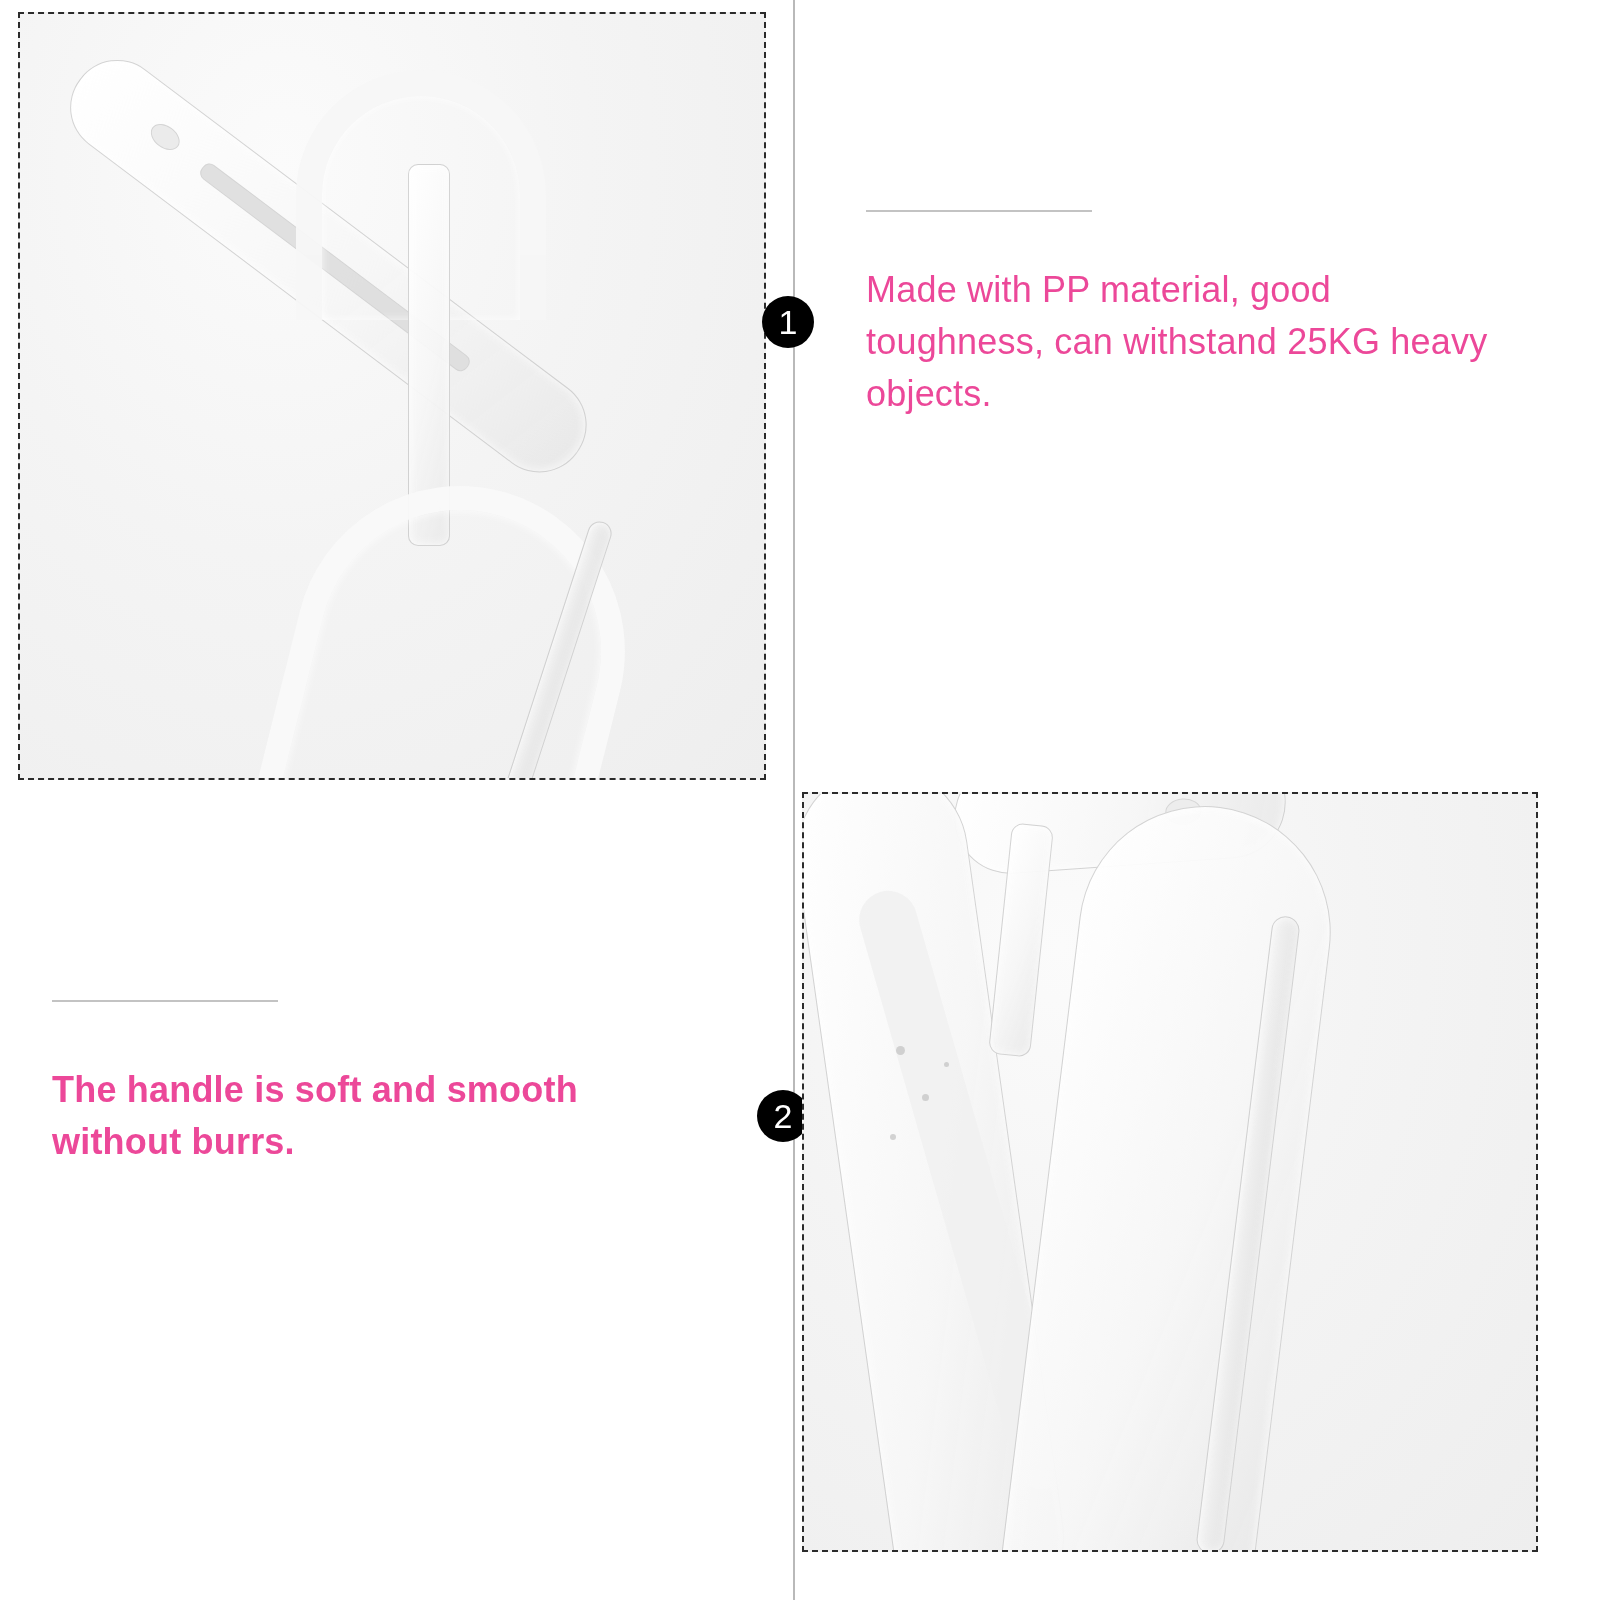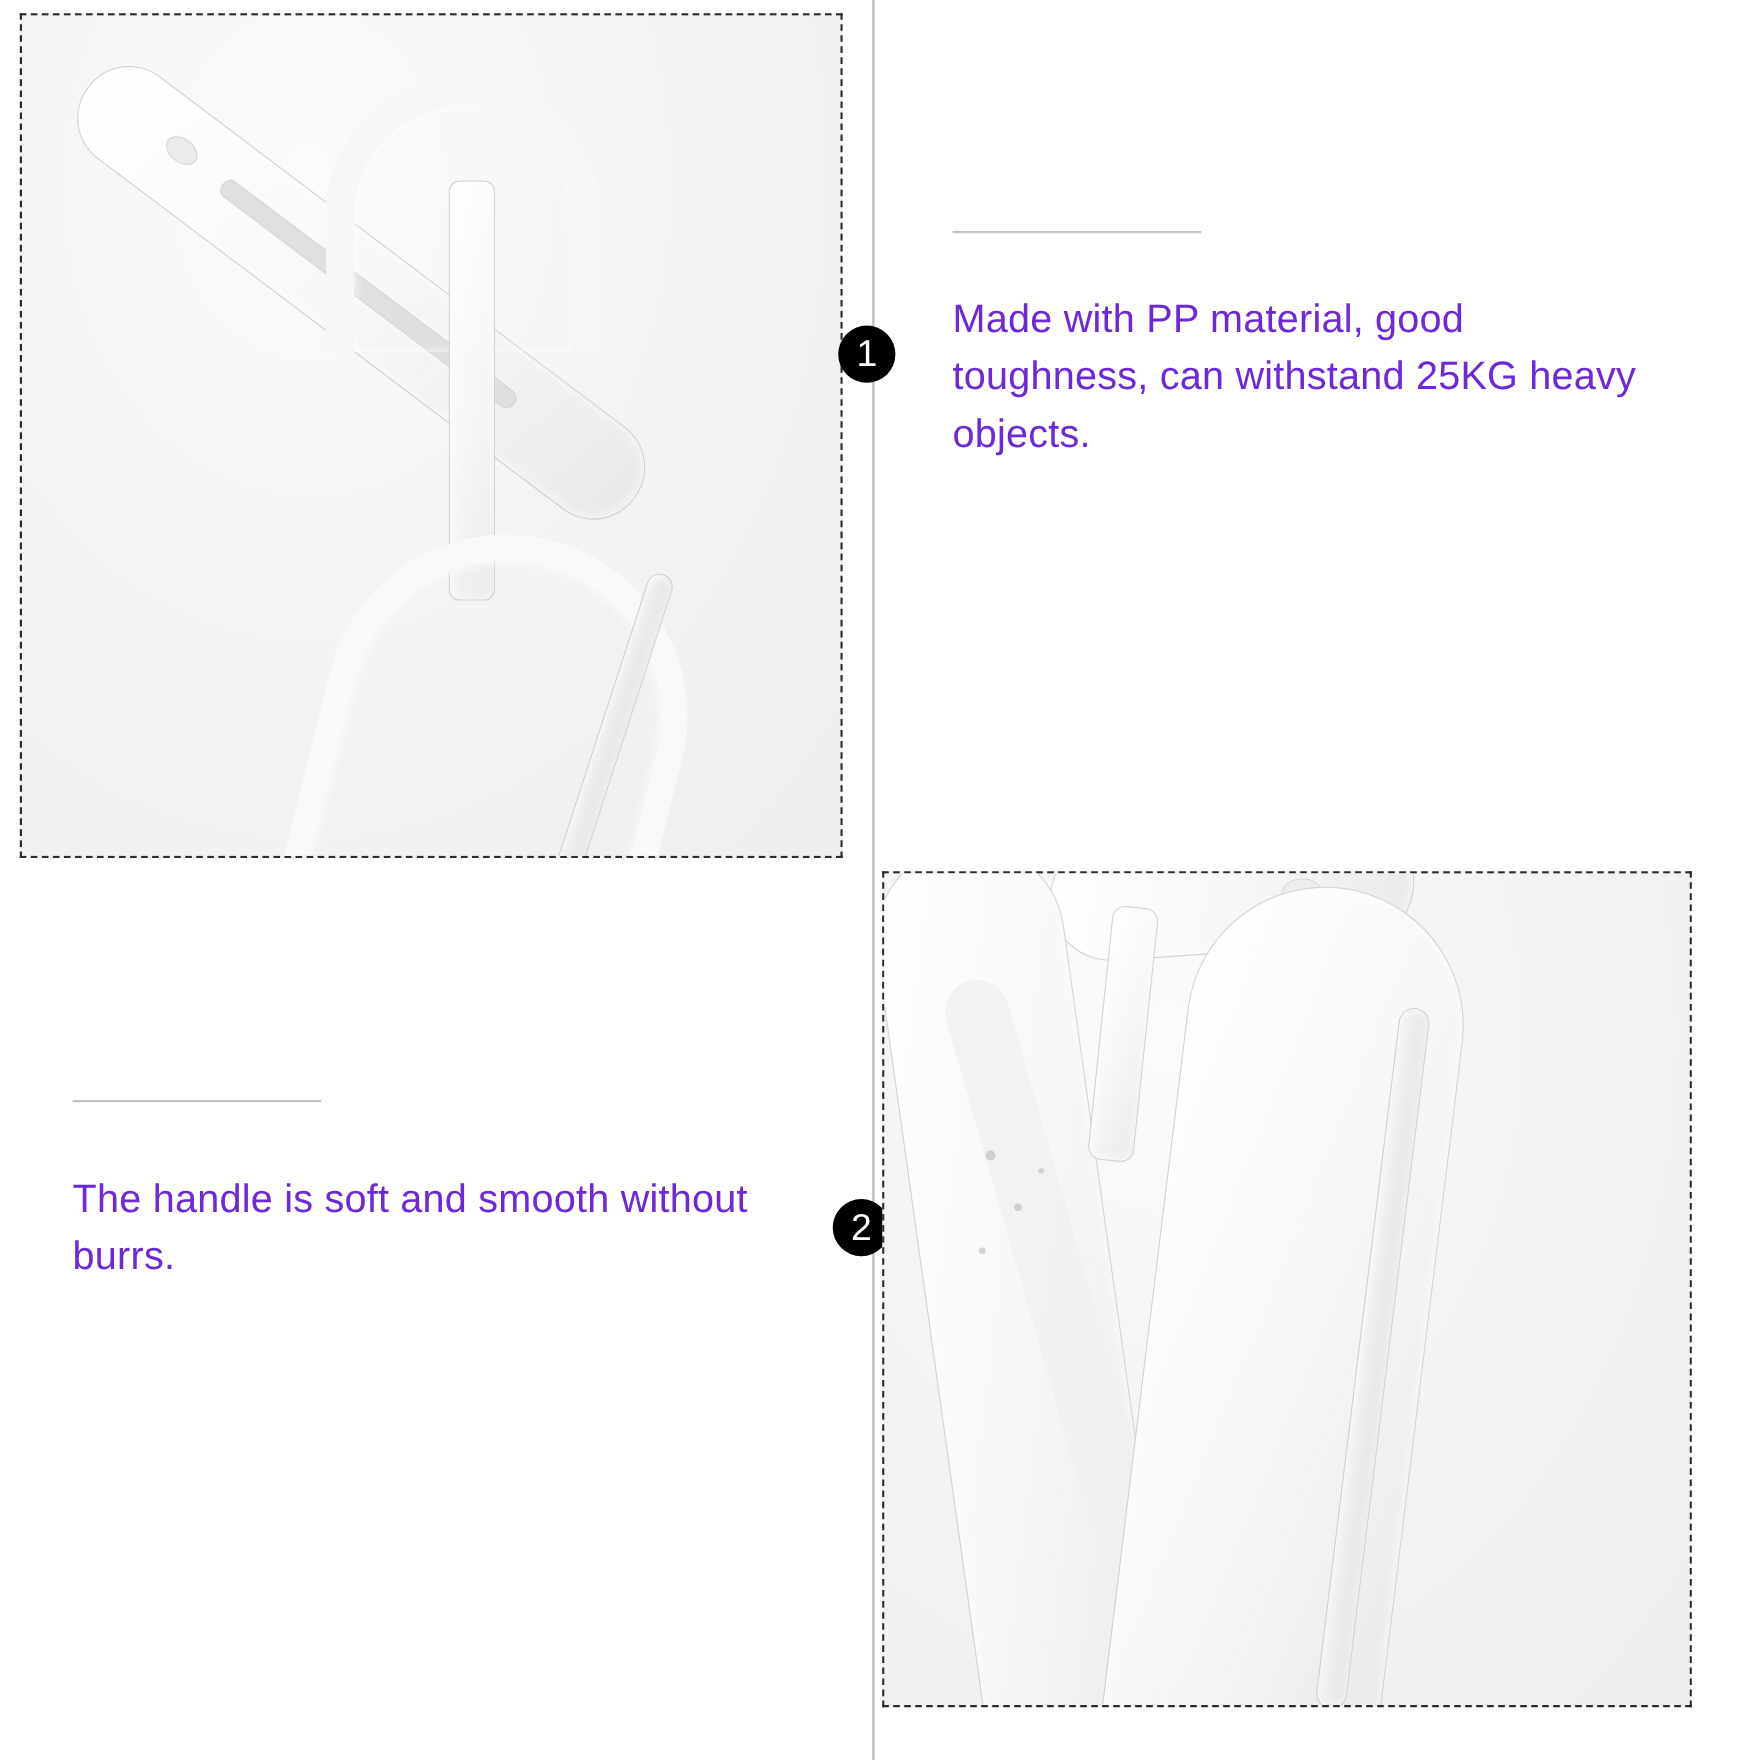--- a/index.html
+++ b/index.html
@@ -206,35 +206,36 @@
     position: absolute;
   }
   .callout-rule {
     width: 226px;
     height: 2px;
     background: #c3c3c3;
   }
   .callout-text {
     font-size: 36px;
     line-height: 1.45;
-    color: #6d28d9;
+    color: #ec4899;
     letter-spacing: 0.2px;
   }
 
   .callout-1 {
     left: 866px;
     top: 210px;
     width: 640px;
   }
   .callout-1 .callout-rule { margin-bottom: 52px; }
 
   .callout-2 {
-    left: 66px;
+    left: 52px;
     top: 1000px;
     width: 640px;
+    font-weight: bold;
   }
   .callout-2 .callout-rule { margin-bottom: 62px; }
 
   
   .badge {
     position: absolute;
     width: 52px;
     height: 52px;
     border-radius: 50%;
     background: #000000;

